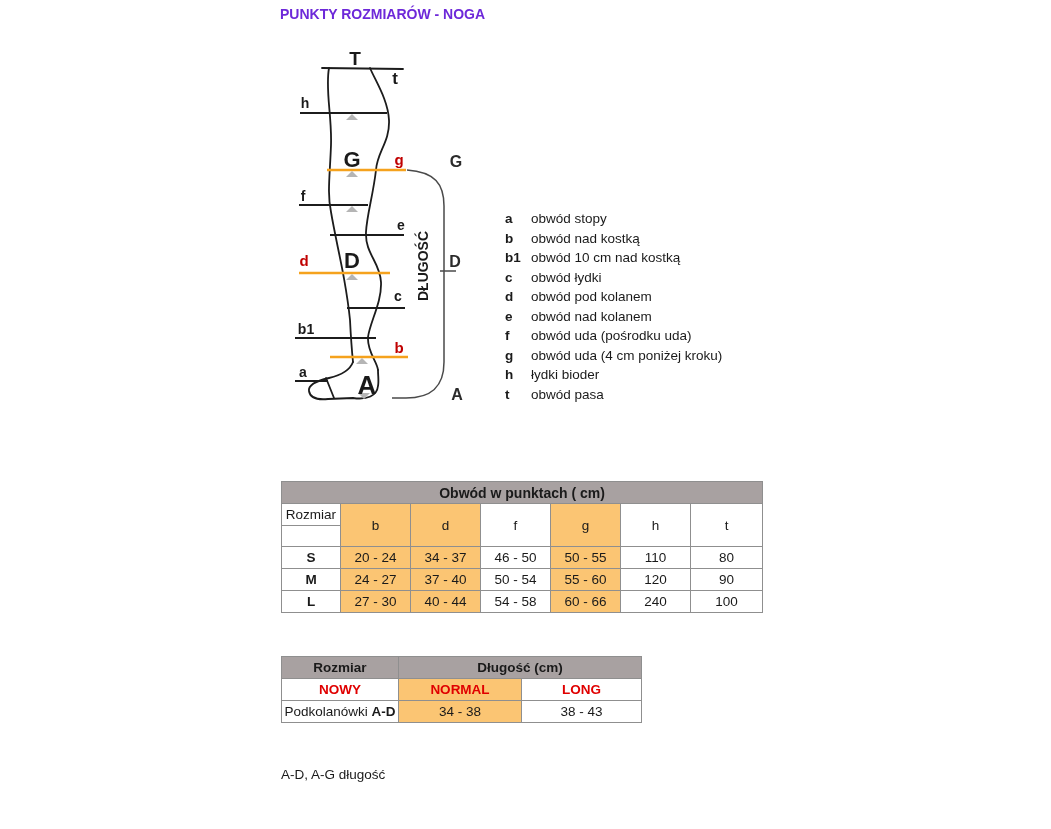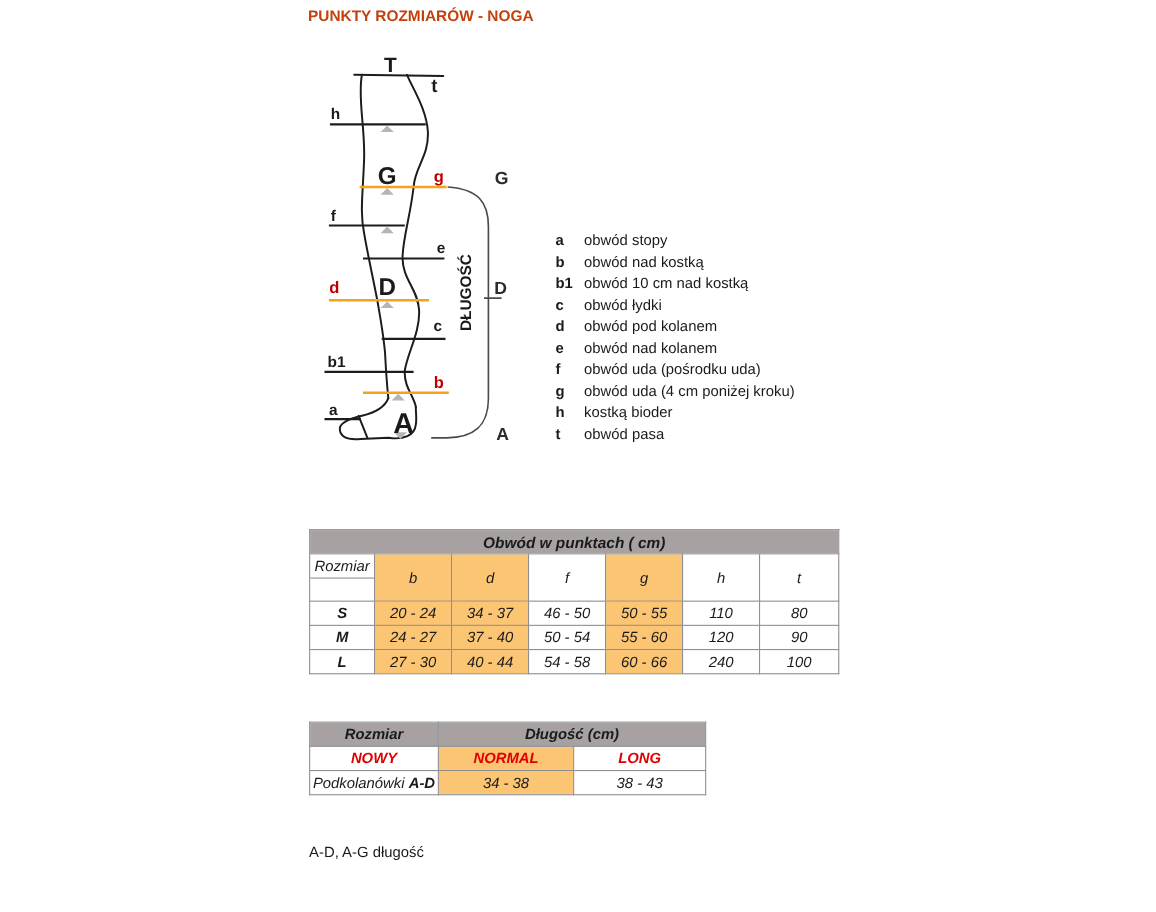--- a/index.html
+++ b/index.html
@@ -11,21 +11,21 @@
     --table_border:#8F8F8F;
     --triangle_gray:#B5B5B5;
     --bracket_gray:#4A4A4A;
   }
   html,body{margin:0;padding:0;background:#fff;}
   .canvas{
     position:relative;width:1051px;height:829px;background:#fff;overflow:hidden;
     font-family:"Liberation Sans",sans-serif;color:#1a1a1a;
   }
   .heading{
-    position:absolute;font-size:14px;font-weight:bold;color:#c2410c;
+    position:absolute;font-size:14px;font-weight:bold;color:#6d28d9;
     white-space:nowrap;line-height:16px;
   }
   .heading.h-top{left:280px;top:6px;}
   .heading.h-table{left:280px;top:439px;}
 
   
   .leg-svg{position:absolute;left:285px;top:45px;width:195px;height:365px;}
   .lbl{font-family:"Liberation Sans",sans-serif;font-weight:bold;fill:#1a1a1a;}
   .red-lbl{font-family:"Liberation Sans",sans-serif;font-weight:bold;fill:var(--diagram_red);}
   .side-lbl{font-family:"Liberation Sans",sans-serif;font-weight:600;fill:#2b2b2b;}
@@ -36,21 +36,21 @@
   .bracket{stroke:var(--bracket_gray);stroke-width:1.5;fill:none;}
 
   
   .legend{position:absolute;left:505px;top:209px;font-size:13.5px;}
   .legend-row{display:flex;height:19.5px;align-items:center;}
   .legend-key{width:26px;font-weight:bold;}
   .legend-desc{white-space:nowrap;}
 
   
   table{border-collapse:collapse;table-layout:fixed;position:absolute;font-size:13.5px;color:#1a1a1a;}
-  td{border:1px solid var(--table_border);text-align:center;vertical-align:middle;padding:0;overflow:hidden;font-style:italic;}
+  td{border:1px solid var(--table_border);text-align:center;vertical-align:middle;padding:0;overflow:hidden;}
   .hl{background:var(--highlight_orange);}
   .t1{left:281px;top:481px;width:481px;}
   .t1 .head td{background:var(--header_gray);font-weight:bold;height:21px;font-size:14px;}
   .t1 .sub td{height:42px;}
   .rozmiar-cell{vertical-align:top;}
   .rozmiar-top{height:21px;line-height:21px;border-bottom:1px solid var(--table_border);}
   .rozmiar-bottom{height:19px;}
   .t1 .datarow td{height:21px;}
   .size-name{font-weight:bold;}
   .t2{left:281px;top:656px;width:360px;}
@@ -147,21 +147,21 @@
     <div class="legend-row">
         <span class="legend-key">f</span>
         <span class="legend-desc">obwód uda (pośrodku uda)</span>
       </div>
     <div class="legend-row">
         <span class="legend-key">g</span>
         <span class="legend-desc">obwód uda (4 cm poniżej kroku)</span>
       </div>
     <div class="legend-row">
         <span class="legend-key">h</span>
-        <span class="legend-desc">kostką bioder</span>
+        <span class="legend-desc">łydki bioder</span>
       </div>
     <div class="legend-row">
         <span class="legend-key">t</span>
         <span class="legend-desc">obwód pasa</span>
       </div>
   </div>
 
 
   <table class="t1">
     <colgroup>

